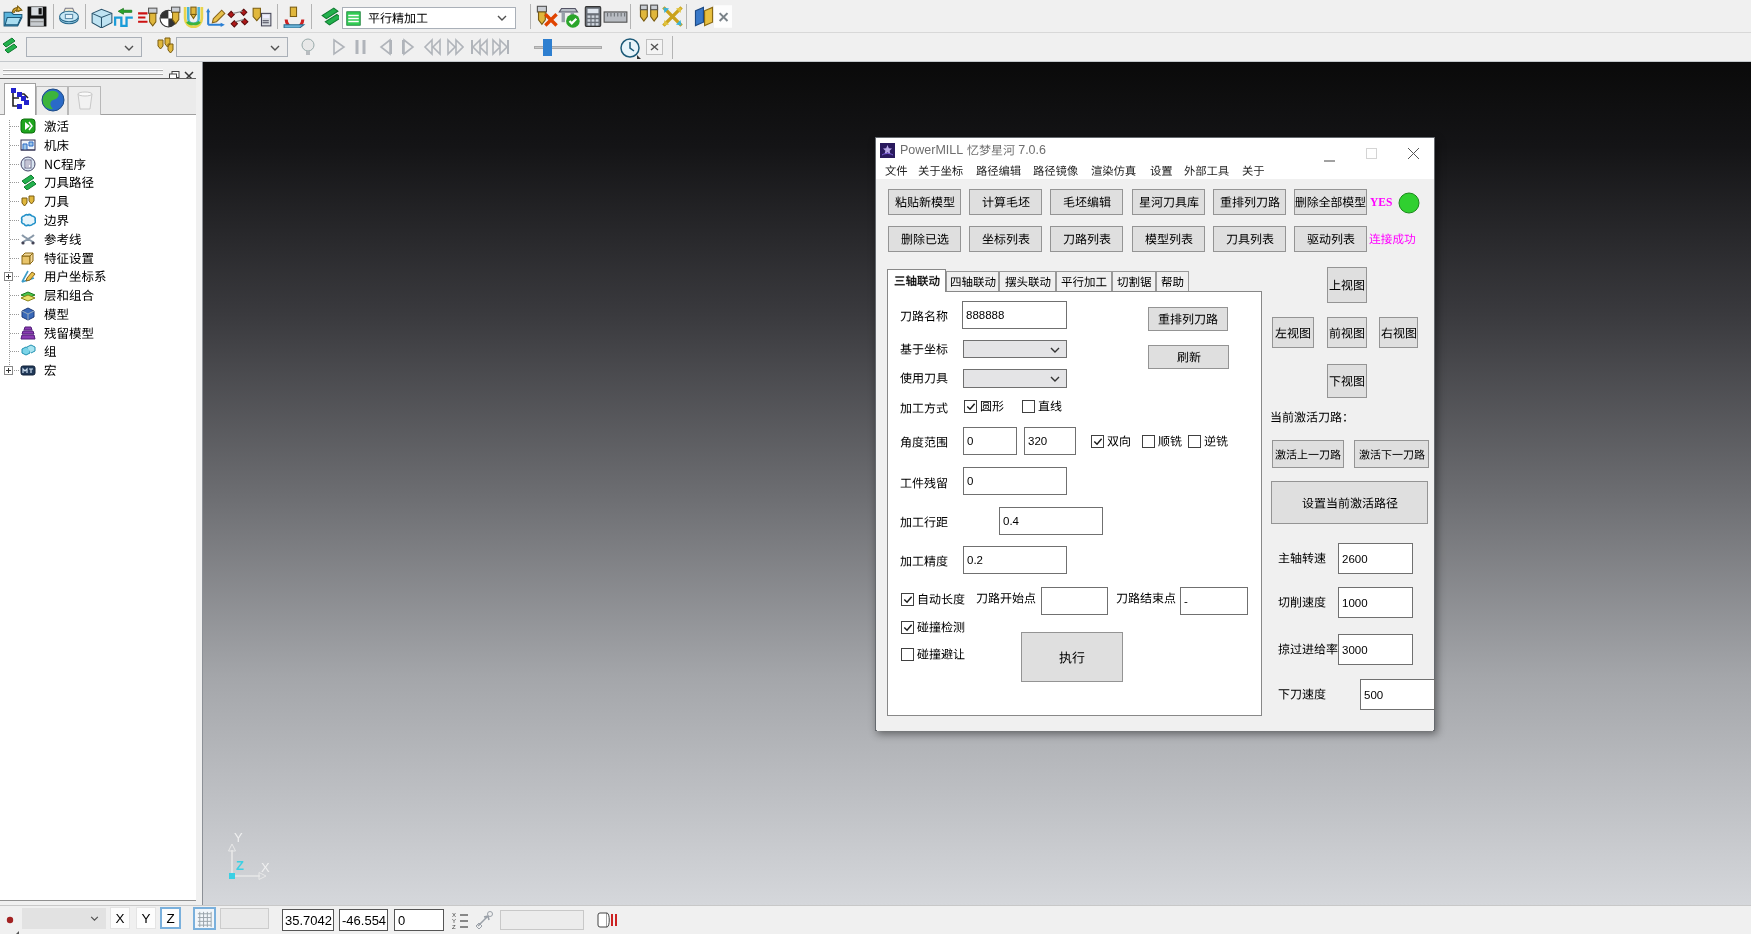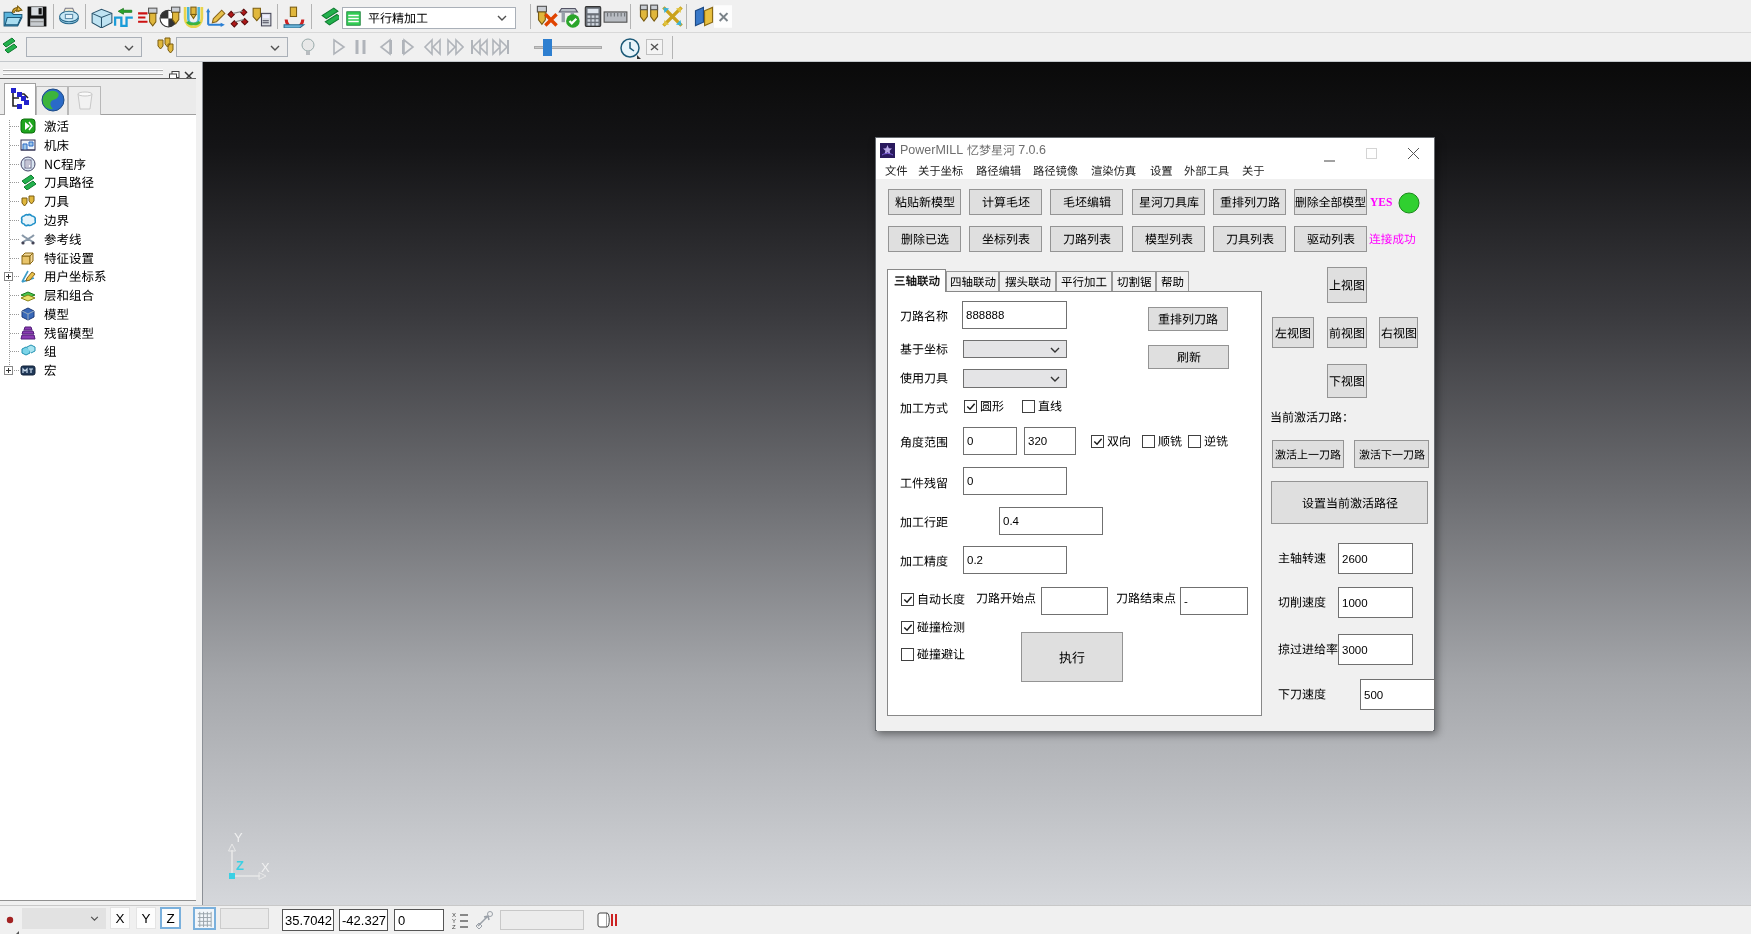--- a/index.html
+++ b/index.html
@@ -443,21 +443,21 @@
       </svg>
     </div>
     <div class="" style="left:110px;top:907px;width:20px;height:22px;background:#fdfdfd;border:1px solid #e4e4e4;display:flex;align-items:center;justify-content:center;font-size:13.5px">X</div>
     <div class="" style="left:136px;top:907px;width:20px;height:22px;background:#fdfdfd;border:1px solid #e4e4e4;display:flex;align-items:center;justify-content:center;font-size:13.5px">Y</div>
     <div class="" style="left:160px;top:907px;width:21px;height:22px;background:#fdfdfd;border:2px solid #7ab0dc;display:flex;align-items:center;justify-content:center;font-size:13.5px">Z</div>
     <div class="" style="left:193px;top:907px;width:23px;height:23px;background:#f2f6fa;border:2px solid #7ab0dc"><svg width="19" height="19" viewBox="0 0 20 20">
         <path d="M3 5h14M3 9h14M3 13h14M3 17h14M5 3v16M9 3v16M13 3v16M17 3v16" stroke="#98a2aa"></path>
       </svg></div>
     <div class="" style="left:220px;top:908px;width:49px;height:21px;background:#e9e9e9;border:1px solid #cccccc"></div>
     <div class="fld" style="left:282px;top:909px;width:52px;height:22px;border-color:#555;font-size:13px;padding-left:2px">35.7042</div>
-    <div class="fld" style="left:339px;top:909px;width:49px;height:22px;border-color:#555;font-size:13px;padding-left:2px">-42.327</div>
+    <div class="fld" style="left:339px;top:909px;width:49px;height:22px;border-color:#555;font-size:13px;padding-left:2px">-46.554</div>
     <div class="fld" style="left:394px;top:909px;width:50px;height:22px;border-color:#555;font-size:13px;padding-left:3px">0</div>
     <div style="left:452px;top:911px;width:17px;height:18px"><svg width="17" height="18" viewBox="0 0 17 18">
         <text x="0" y="6" font-size="6" fill="#444" font-family="Liberation Sans">X</text>
         <text x="0" y="12" font-size="6" fill="#444">Y</text>
         <text x="0" y="18" font-size="6" fill="#444">Z</text>
         <path d="M8 4h8M8 10h8M8 16h8" stroke="#666" stroke-width="1.5"></path>
       </svg></div>
     <div style="left:474px;top:910px;width:20px;height:20px"><svg width="20" height="20" viewBox="0 0 20 20">
         <path d="M4 16L14 6M14 6l1 4M14 6l-4 1" stroke="#9aa0a8" stroke-width="1.5" fill="none"></path>
         <circle cx="16" cy="4" r="2.5" fill="none" stroke="#9aa0a8"></circle>

